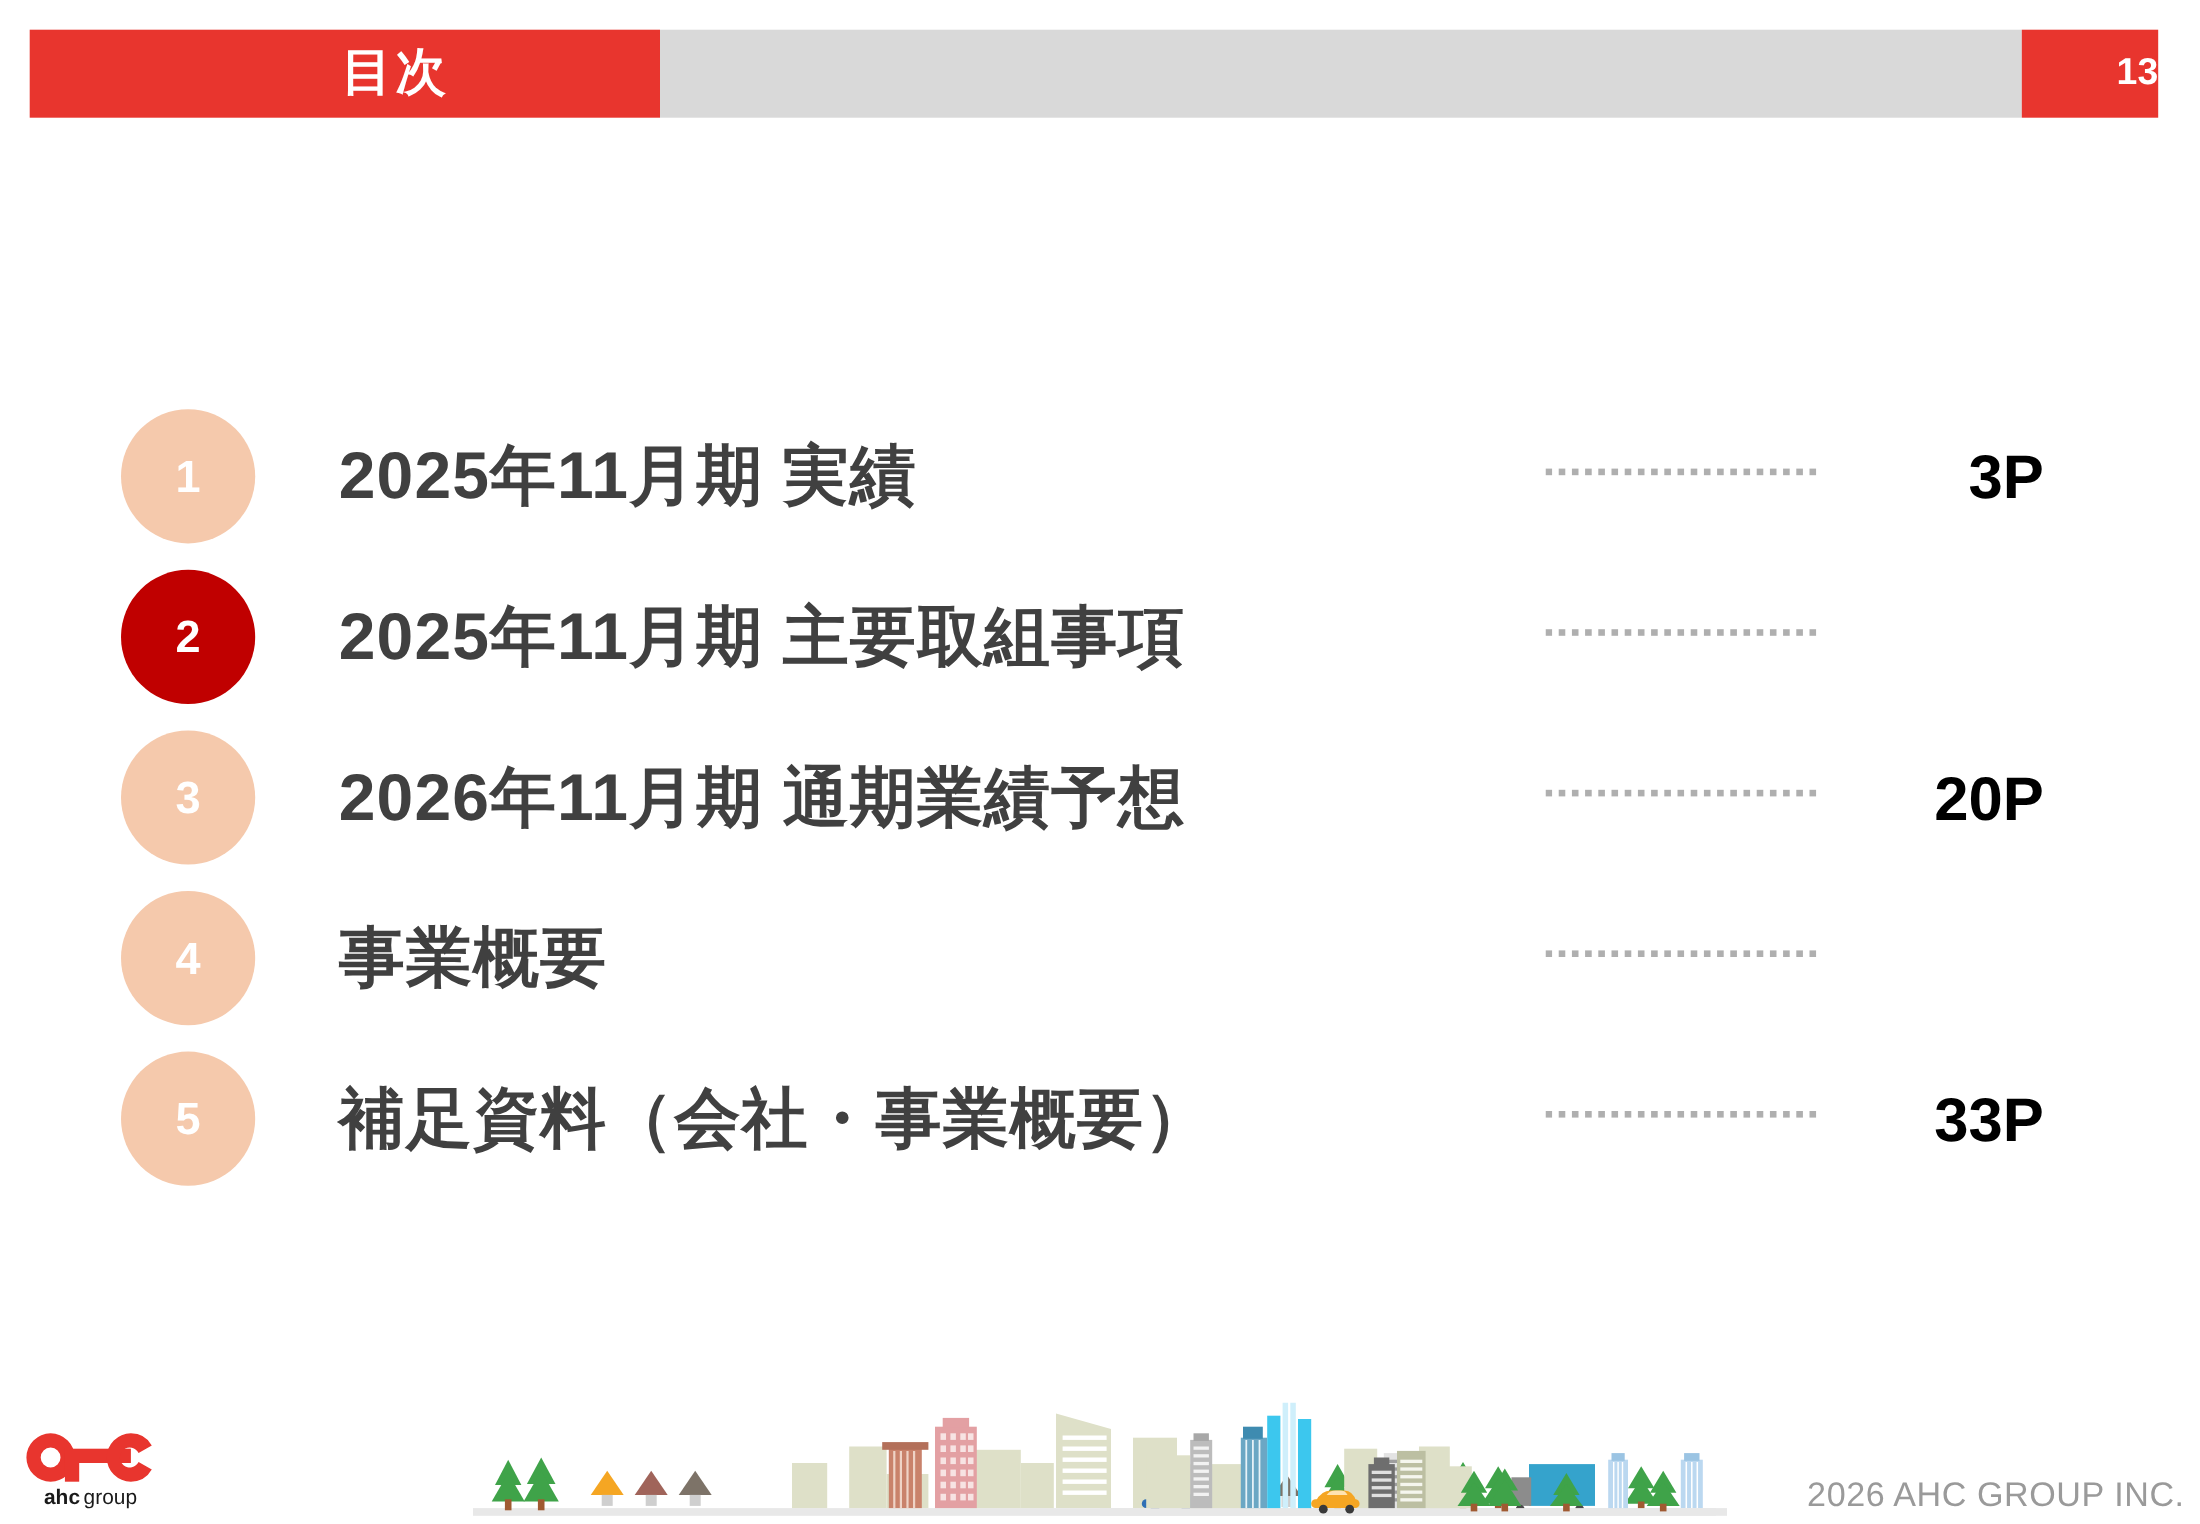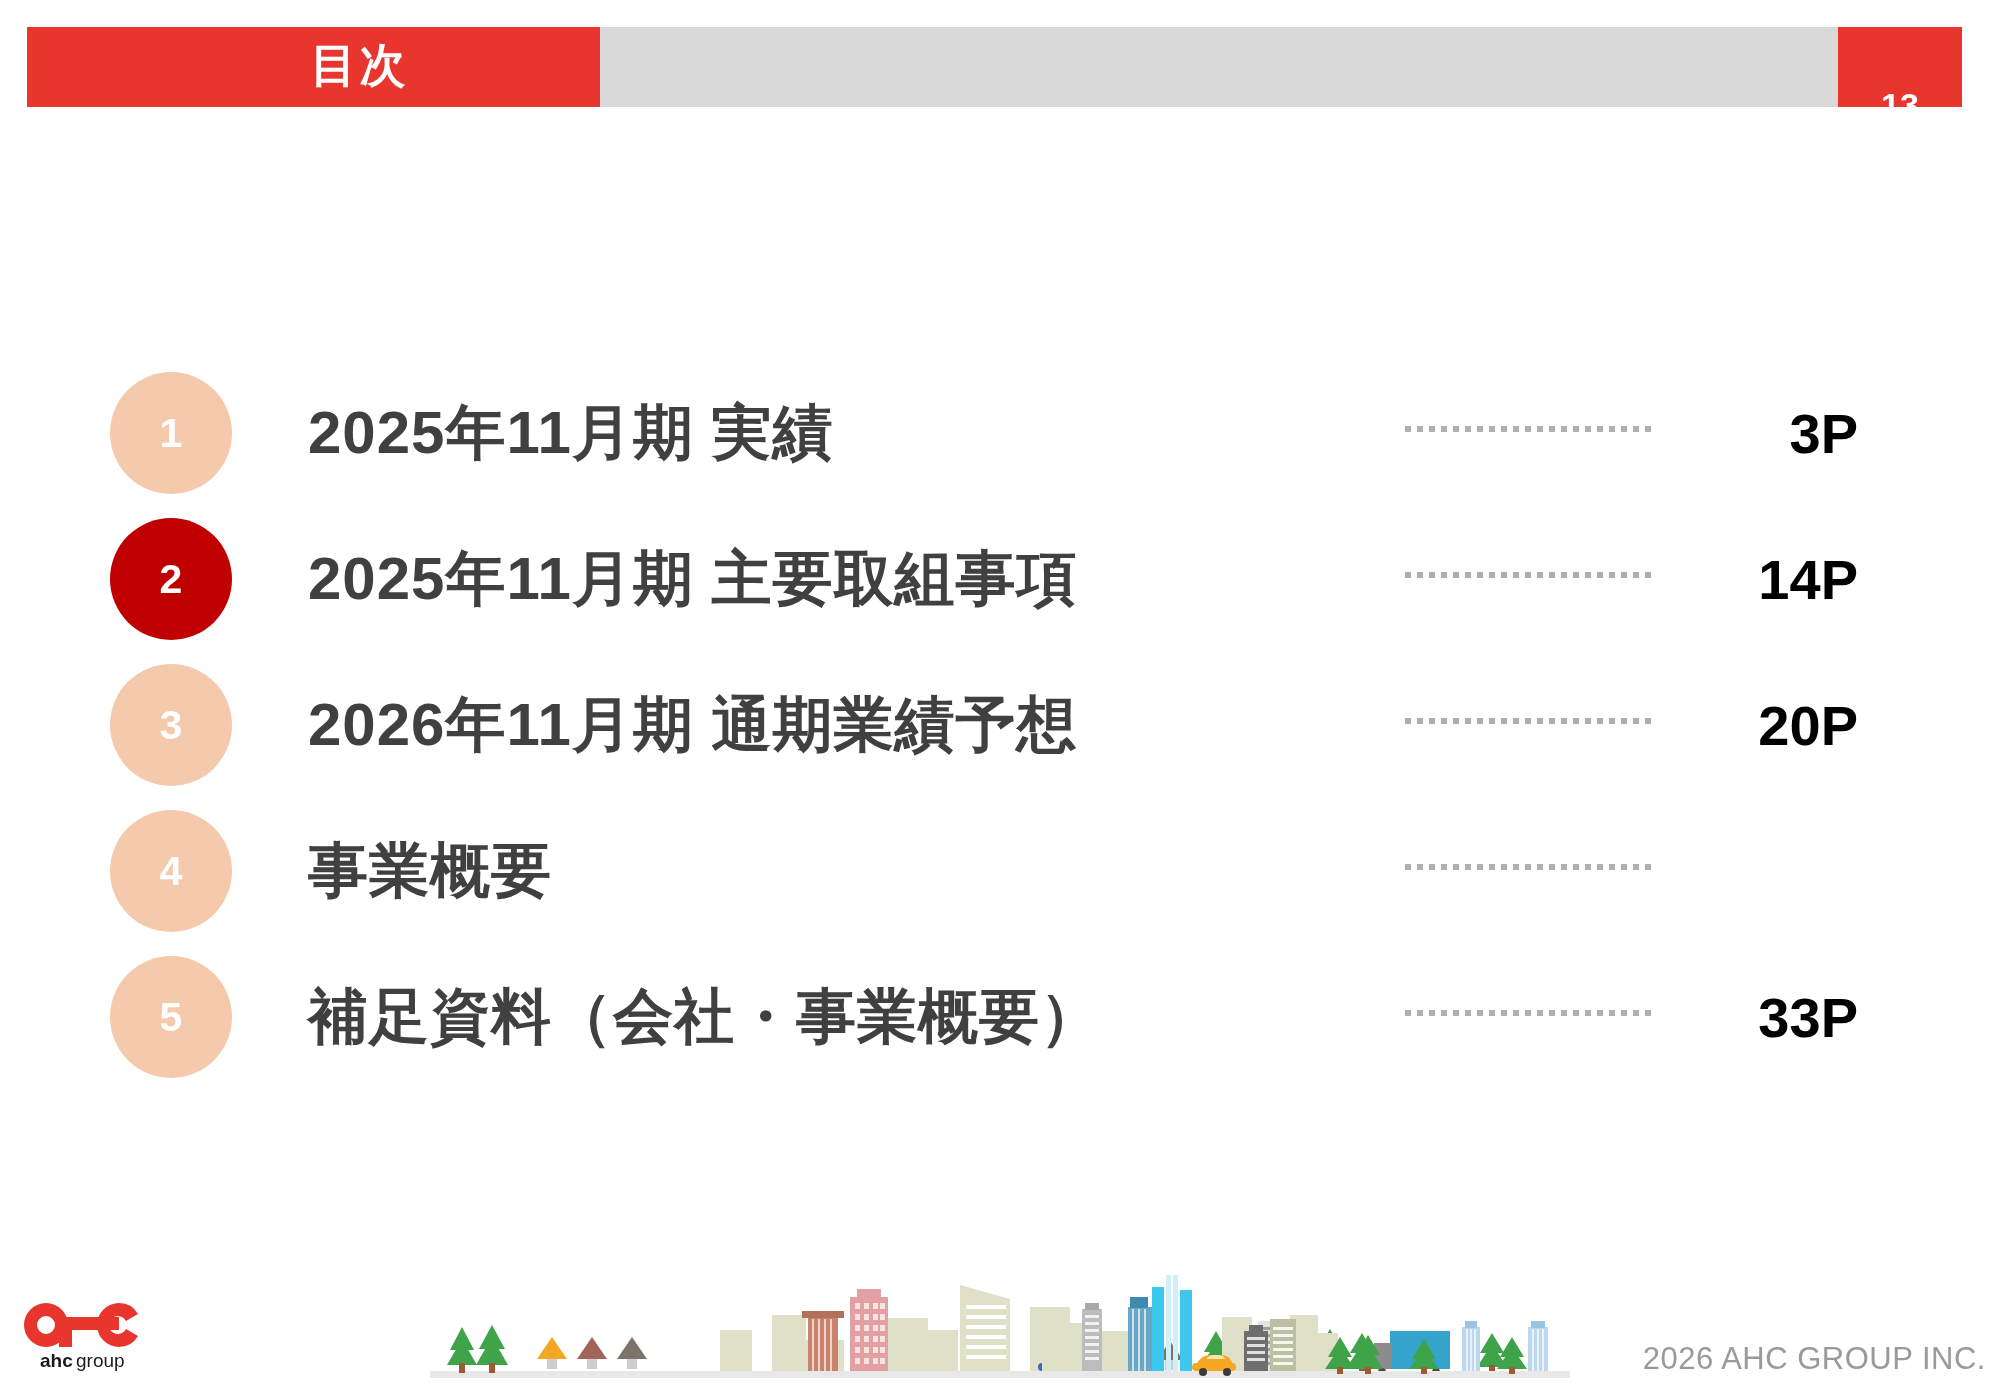--- a/index.html
+++ b/index.html
@@ -63,25 +63,24 @@
     top: 0;
     width: 124px;
     height: 80px;
     background: #E8352E;
   }
   .header-page-num {
     position: absolute;
     left: 0; right: 0;
     top: 50%;
     transform: translateY(-54%);
-    text-align: center;
+    text-align: right;
     color: #ffffff;
     font-size: 34px;
     font-weight: bold;
-    margin-top: 40px;
   }
 
   
   .toc {
     position: absolute;
     left: 0;
     top: 360px;
     width: 2000px;
   }
   .toc-row {
@@ -192,21 +191,20 @@
     <div class="toc-circle">1</div>
     <div class="toc-label">2025年11月期 実績</div>
     <div class="toc-leader"></div>
     <div class="toc-page">3P</div>
   </div>
 
   <div class="toc-row">
     <div class="toc-circle active">2</div>
     <div class="toc-label">2025年11月期 主要取組事項</div>
     <div class="toc-leader"></div>
-    <div class="toc-page">14P</div>
   </div>
 
   <div class="toc-row">
     <div class="toc-circle">3</div>
     <div class="toc-label">2026年11月期 通期業績予想</div>
     <div class="toc-leader"></div>
     <div class="toc-page">20P</div>
   </div>
 
   <div class="toc-row">

